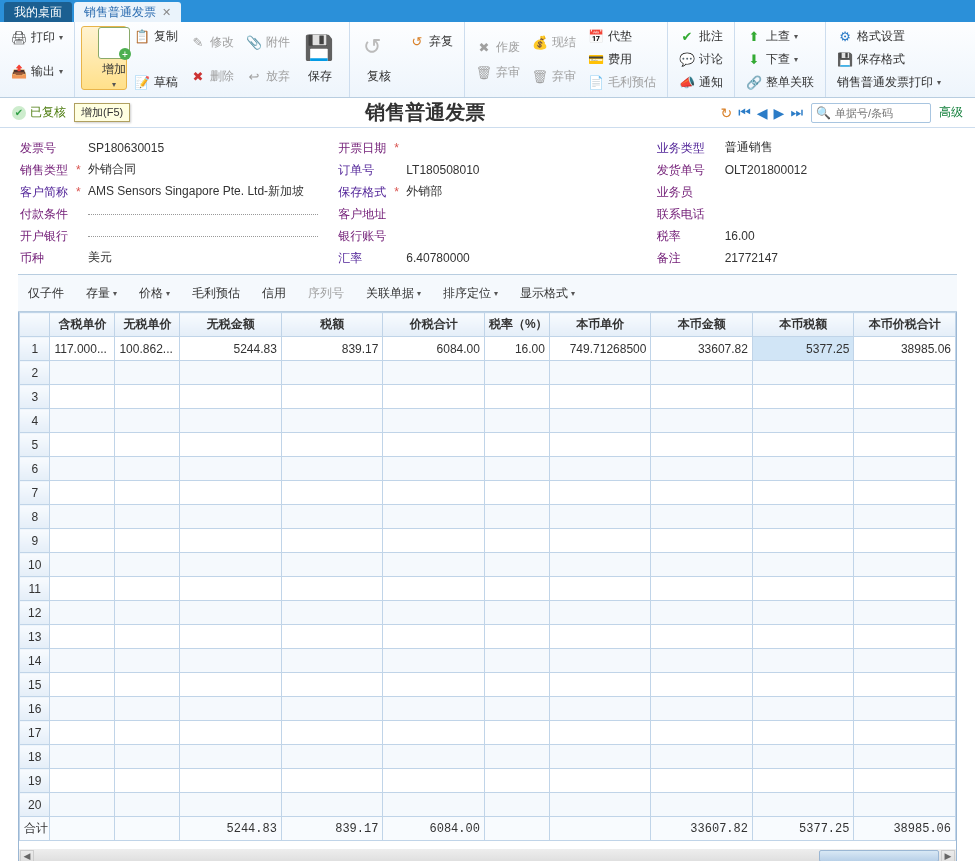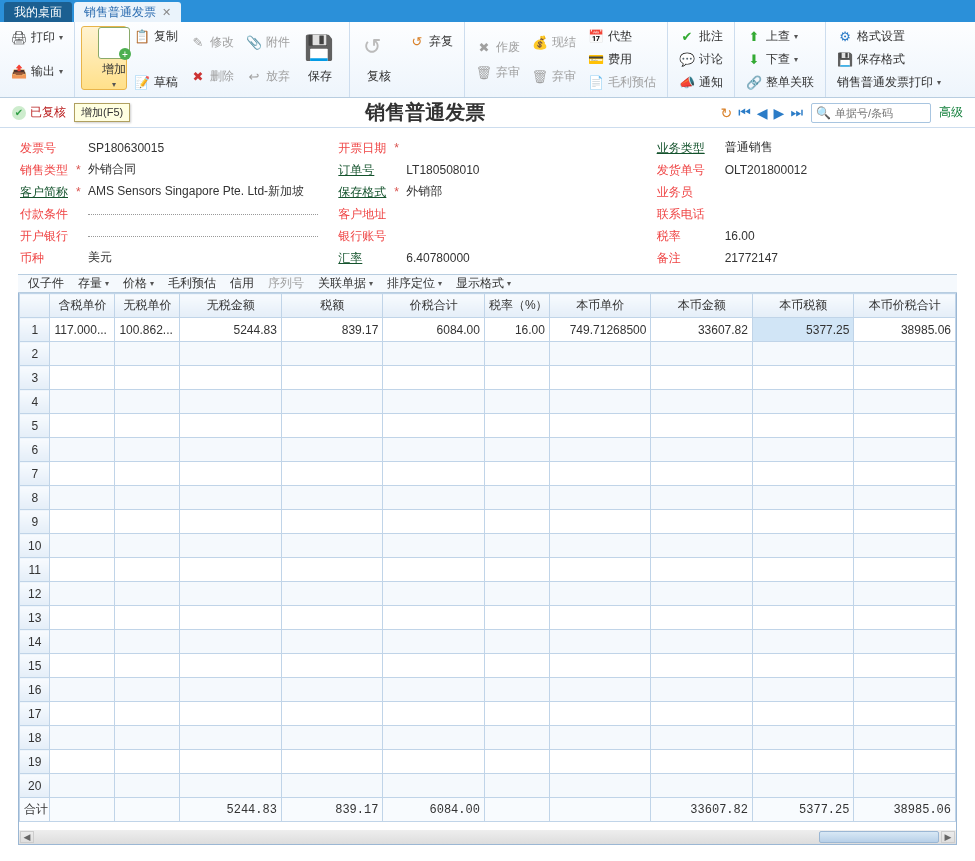--- a/index.html
+++ b/index.html
@@ -20,50 +20,50 @@
 .rbtn.disabled { color: #a0a0a0; cursor: default; }
 .rbtn .ico { width: 16px; height: 16px; display: inline-flex; align-items: center; justify-content: center; font-size: 13px; }
 .rbtn .caret { font-size: 8px; color: #555; }
 .big-btn { width: 46px; height: 64px; display: flex; flex-direction: column; align-items: center; justify-content: center; gap: 2px; border-radius: 3px; cursor: pointer; }
 .big-btn.highlight { background: linear-gradient(#fff3d1, #ffe08a); border: 1px solid #e8b44a; padding-left: 20px; }
 .big-btn .ico { width: 32px; height: 32px; font-size: 24px; }
 .big-btn .caret { font-size: 8px; color: #555; }
 
 
 .subhdr { height: 30px; display: flex; align-items: center; padding: 0 12px; gap: 8px; border-bottom: 1px solid #cdddee; }
-.status-badge { color: #b91c1c; font-size: 12px; display: flex; align-items: center; gap: 4px; }
+.status-badge { color: #4d7c0f; font-size: 12px; display: flex; align-items: center; gap: 4px; }
 .status-badge::before { content: "✔"; background: #cdeccd; color: #2f9e44; width: 14px; height: 14px; border-radius: 50%; display: inline-flex; align-items: center; justify-content: center; font-size: 10px; }
 .tooltip-box { background: #ffffe1; border: 1px solid #b0a060; padding: 1px 6px; font-size: 11px; box-shadow: 1px 1px 2px rgba(0,0,0,0.2); }
 .doc-title { flex: 1; text-align: center; font-size: 20px; font-weight: bold; color: #333; }
 .nav-btns { display: flex; gap: 6px; align-items: center; }
 .nav-btns span { color: #2b7cc7; cursor: pointer; font-size: 14px; }
 .searchbox { width: 120px; height: 20px; border: 1px solid #a8c5e0; border-radius: 2px; display: flex; align-items: center; padding: 0 4px; gap: 4px; }
 .searchbox input { border: none; outline: none; width: 100%; font-size: 11px; color: #999; }
 .adv-link { color: #15803d; cursor: pointer; }
 
 
 .form-hdr { padding: 10px 20px 6px; display: grid; grid-template-columns: 1fr 1fr 1fr; gap: 2px 20px; }
 .fld { display: flex; align-items: center; height: 20px; }
-.fld .lbl { width: 56px; color: #ef4444; }
-.fld .lbl.link { color: #14532d; text-decoration: underline; cursor: pointer; }
+.fld .lbl { width: 56px; color: #701a75; }
+.fld .lbl.link { color: #4c1d95; cursor: pointer; }
 .fld .req { color: #d9534f; width: 12px; }
 .fld .val { flex: 1; border-bottom: 1px solid transparent; white-space: nowrap; overflow: hidden; }
 .fld.underline .val { border-bottom: 1px dotted #999; }
 
 
-.tbl-toolbar { height: 19px; border-top: 1px solid #b8cde0; border-bottom: 1px solid #b8cde0; background: #f5f9fd; display: flex; align-items: center; padding: 0 10px; gap: 14px; margin: 0 18px; }
+.tbl-toolbar { height: 38px; border-top: 1px solid #b8cde0; border-bottom: 1px solid #b8cde0; background: #f5f9fd; display: flex; align-items: center; padding: 0 10px; gap: 22px; margin: 0 18px; }
 .tbl-toolbar .tbtn { cursor: pointer; display: flex; align-items: center; gap: 3px; white-space: nowrap; }
 .tbl-toolbar .tbtn .caret { font-size: 8px; color: #555; }
 .tbl-toolbar .tbtn.disabled { color: #a0a0a0; }
 
 
 .tbl-wrap { margin: 0 18px; border: 1px solid #9bb7d4; border-top: none; height: 552px; overflow: hidden; position: relative; }
 table { border-collapse: collapse; width: 100%; table-layout: fixed; }
 th, td { border: 1px solid #c0d4e8; height: 24px; padding: 0 4px; font-size: 12px; text-align: right; overflow: hidden; white-space: nowrap; }
-th { background: linear-gradient(#f8fbfe, #e4eef8); font-weight: normal; text-align: center; }
+th { background: linear-gradient(#f8fbfe, #e4eef8); font-weight: bold; text-align: center; }
 td.rownum { background: linear-gradient(#f8fbfe, #e4eef8); text-align: center; width: 30px; }
 tr:nth-child(even) td:not(.rownum) { background: #f5f9fd; }
 tr.total td { background: #f8fbfe; font-family: Liberation Mono, monospace; }
 tr.total td.rownum { text-align: center; }
 td.sel { background: #d1e5f6 !important; }
 .hscroll { position: absolute; bottom: 0; left: 0; right: 0; height: 14px; background: linear-gradient(#eee, #ddd); display: flex; }
 .hscroll .thumb { width: 120px; height: 12px; margin: 1px; background: linear-gradient(#d8e8f5, #b8d0e8); border: 1px solid #9bb7d4; border-radius: 2px; }
 .hscroll .arrow { width: 14px; display: flex; align-items: center; justify-content: center; font-size: 9px; color: #666; border: 1px solid #ccc; margin: 1px; }
 
 .ico-print::before { content: "🖨"; } .ico-export::before { content: "📤"; }

